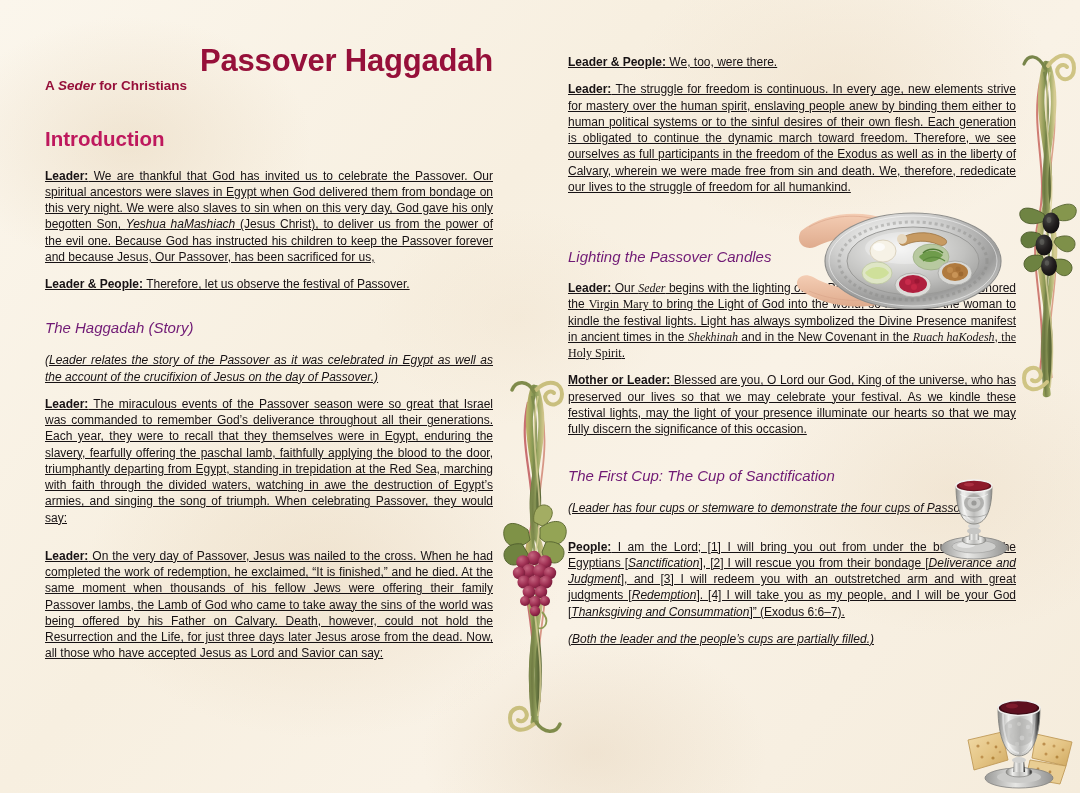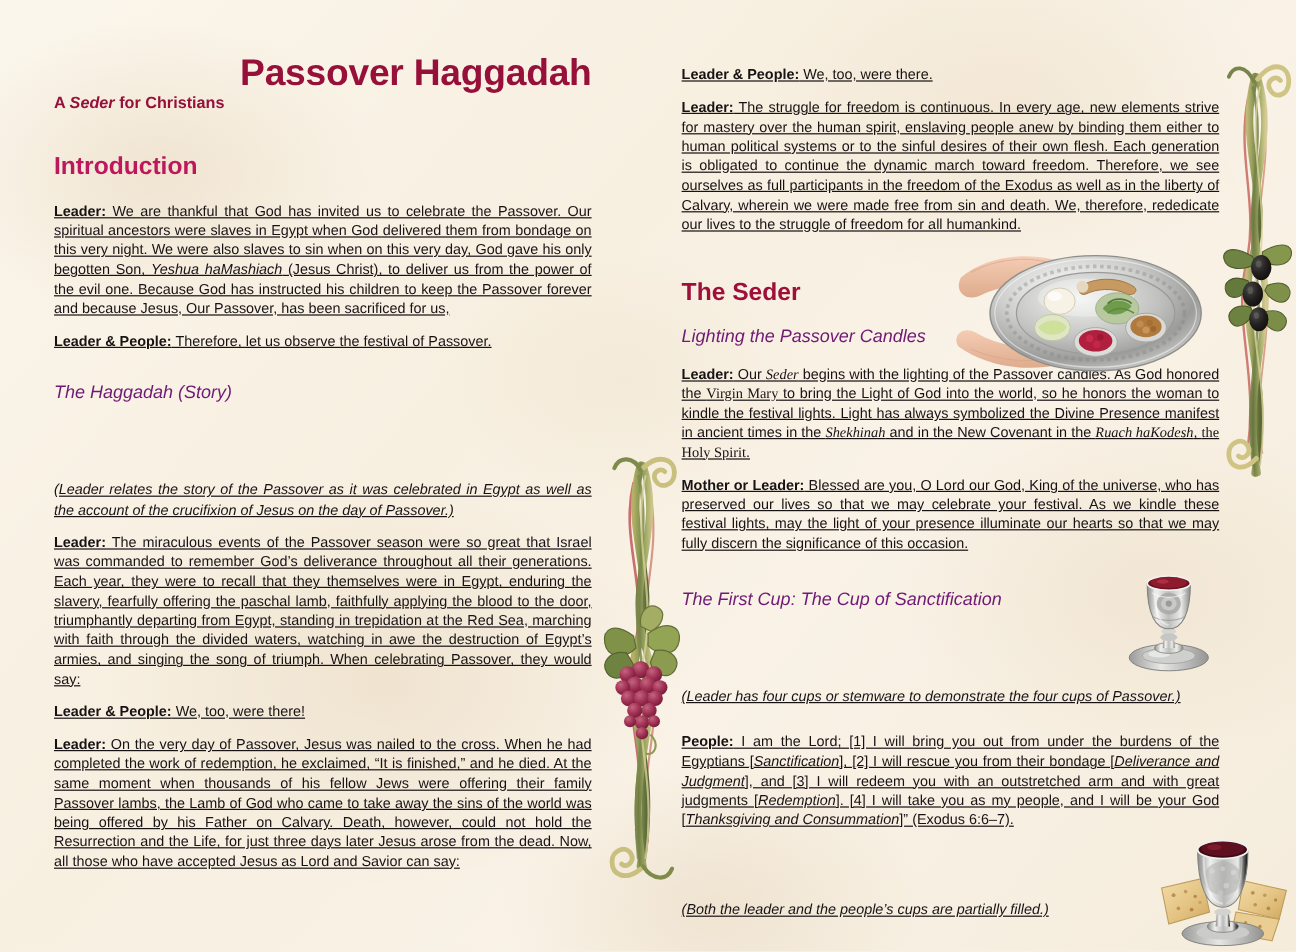--- a/index.html
+++ b/index.html
@@ -83,21 +83,20 @@
     font-size: 12px;
     line-height: 1.355;
     text-align: justify;
     margin: 0;
     color: #171214;
     hyphens: none;
     text-decoration: underline;
   }
   p.body-text.stage {
     font-style: italic;
-    margin-top: 48px;
   }
   .speaker { font-weight: bold; }
   .it { font-style: italic; }
   .serif { font-family: "Liberation Serif", serif; }
   .serif-i { font-family: "Liberation Serif", serif; font-style: italic; }
   .gap-para   { height: 11px; }
 
   
   .ornament {
     position: absolute;
@@ -141,38 +140,36 @@
     <div style="height:15px"></div>
 
     <p class="body-text stage">(Leader relates the story of the Passover as it was celebrated in Egypt as well as the account of the crucifixion of Jesus on the day of Passover.)</p>
 
     <div class="gap-para"></div>
 
     <p class="body-text"><span class="speaker">Leader:</span><span> The miraculous events of the Passover season were so great that Israel was commanded to remember God’s deliverance throughout all their generations. Each year, they were to recall that they themselves were in Egypt, enduring the slavery, fearfully offering the paschal lamb, faithfully applying the blood to the door, triumphantly departing from Egypt, standing in trepidation at the Red Sea, marching with faith through the divided waters, watching in awe the destruction of Egypt’s armies, and singing the song of triumph. When celebrating Passover, they would say:</span></p>
 
     <div class="gap-para"></div>
 
-    <p class="body-text"><span class="speaker">Leader &amp; People:</span><span> We, too, were there!</span></p>
 
     <div class="gap-para"></div>
 
     <p class="body-text"><span class="speaker">Leader:</span><span> On the very day of Passover, Jesus was nailed to the cross. When he had completed the work of redemption, he exclaimed, “It is finished,” and he died. At the same moment when thousands of his fellow Jews were offering their family Passover lambs, the Lamb of God who came to take away the sins of the world was being offered by his Father on Calvary. Death, however, could not hold the Resurrection and the Life, for just three days later Jesus arose from the dead. Now, all those who have accepted Jesus as Lord and Savior can say:</span></p>
   </div>
 
   <div class="column col-right">
     <div style="height:54px"></div>
 
     <p class="body-text"><span class="speaker">Leader &amp; People:</span><span> We, too, were there.</span></p>
 
     <div class="gap-para"></div>
 
     <p class="body-text"><span class="speaker">Leader:</span><span> The struggle for freedom is continuous. In every age, new elements strive for mastery over the human spirit, enslaving people anew by binding them either to human political systems or to the sinful desires of their own flesh.  Each generation is obligated to continue the dynamic march toward freedom. Therefore, we see ourselves as full participants in the freedom of the Exodus as well as in the liberty of Calvary, wherein we were made free from sin and death. We, therefore, rededicate our lives to the struggle of freedom for all humankind.</span></p>
 
     <div style="height:37px"></div>
-    <h2 class="section-heading crimson">The Seder</h2>
     <div style="height:16px"></div>
 
     <h3 class="sub-heading">Lighting the Passover Candles</h3>
     <div style="height:14px"></div>
 
     <p class="body-text"><span class="speaker">Leader:</span><span> Our </span><span class="serif-i">Seder</span><span> begins with the lighting of the Passover candles. As God honored the </span><span class="serif">Virgin Mary</span><span> to bring the Light of God into the world, so he honors the woman to kindle the festival lights.  Light has always symbolized the Divine Presence manifest in ancient times in the </span><span class="serif-i">Shekhinah</span><span> and in the New Covenant in the </span><span class="serif-i">Ruach haKodesh</span><span>, </span><span class="serif">the Holy Spirit</span><span>.</span></p>
 
     <div class="gap-para"></div>
 
     <p class="body-text"><span class="speaker">Mother or Leader:</span><span> Blessed are you, O Lord our God, King of the universe, who has preserved our lives so that we may celebrate your festival. As we kindle these festival lights, may the light of your presence illuminate our hearts so that we may fully discern the significance of this occasion.</span></p>

